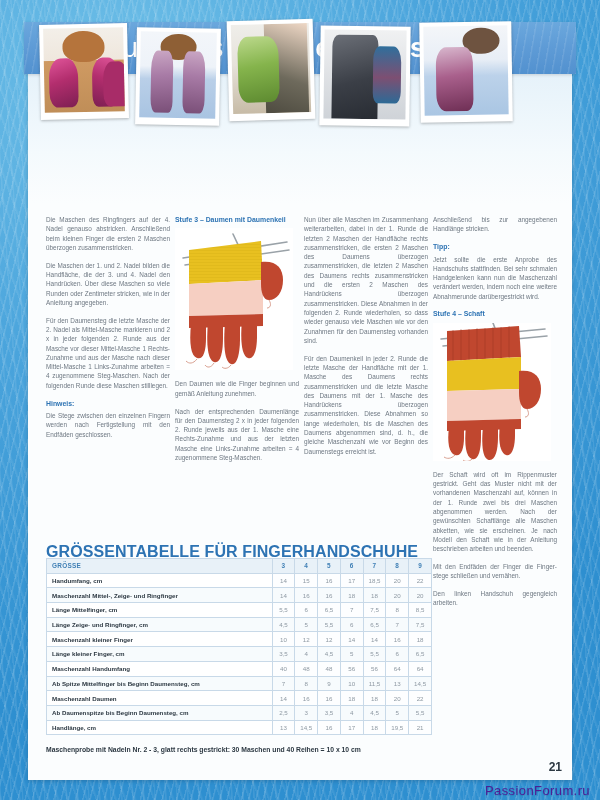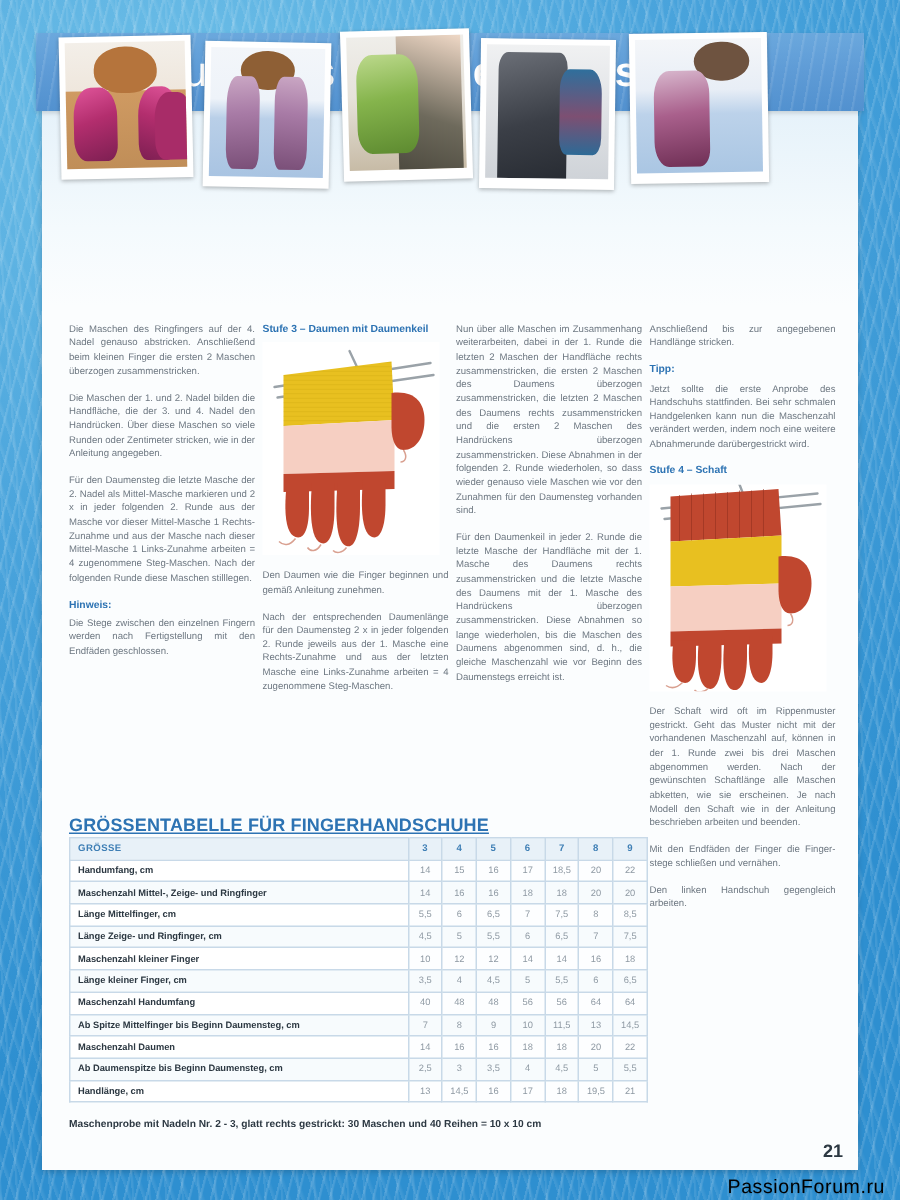--- a/index.html
+++ b/index.html
@@ -163,25 +163,24 @@
     margin: 4px 0 9px 0;
     overflow: hidden;
   }
   .glove-box.g2 { height: 138px; }
   .glove-svg { position: absolute; inset: 0; }
 
   
   .tbl-title {
     position: absolute;
     left: 46px; top: 543px;
-    font-size: 12px;
+    font-size: 16px;
     font-weight: bold;
     color: #2d73b3;
     letter-spacing: .1px;
-    text-decoration: underline;
   }
   table.sizes {
     position: absolute;
     left: 46px; top: 558px;
     width: 386px;
     border-collapse: collapse;
     font-size: 6.2px;
   }
   table.sizes th, table.sizes td {
     border: 1px solid #c8d9e8;
@@ -226,21 +225,21 @@
     position: absolute;
     right: 38px; bottom: 26px;
     font-size: 12px;
     font-weight: bold;
     color: #2c3842;
   }
   .watermark {
     position: absolute;
     right: 10px; bottom: 2px;
     font-size: 13px;
-    color: #000000;
+    color: #4c1d95;
     letter-spacing: .4px;
     text-shadow: 0 1px 1px rgba(0,0,0,.12);
   }
 </style>
 </head>
 <body>
 
 <div class="page-bg"></div>
 
 <div class="sheet">

